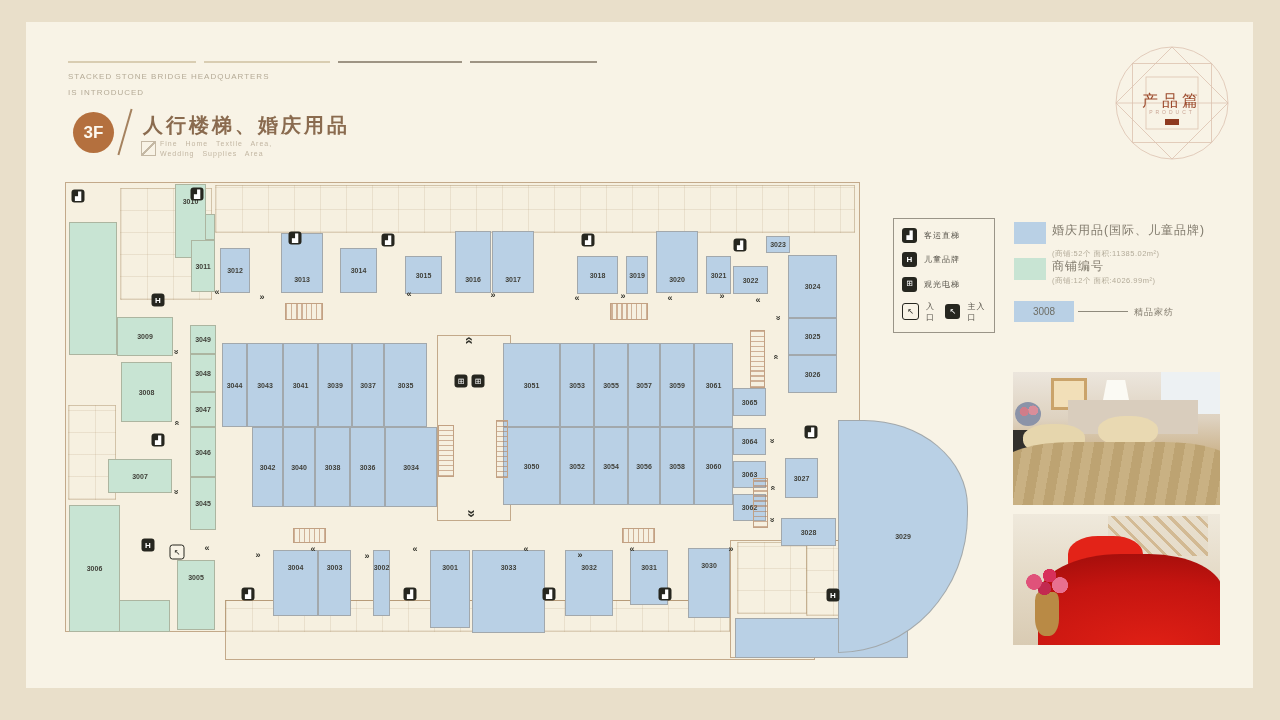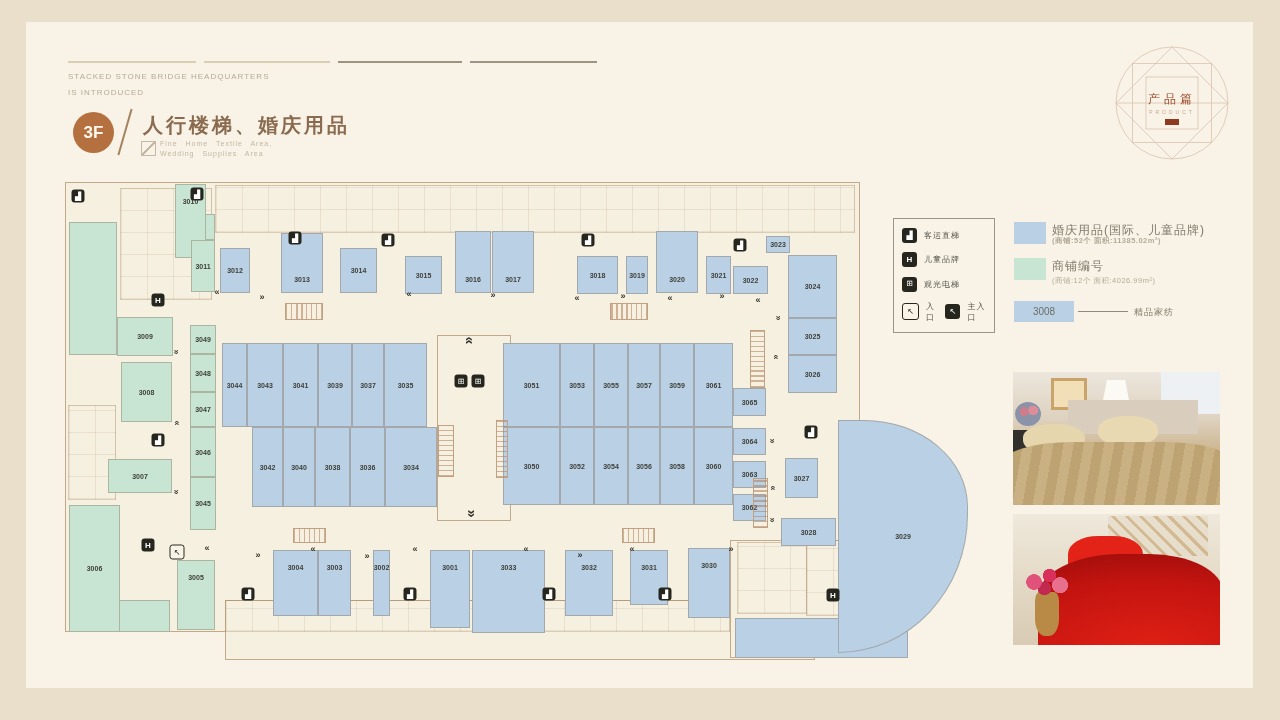--- a/index.html
+++ b/index.html
@@ -14,21 +14,21 @@
   .hdr-small{position:absolute;left:68px;font-size:8px;letter-spacing:1px;color:#b5ab97;}
   .floor-badge{position:absolute;left:73px;top:112px;width:41px;height:41px;border-radius:50%;
     background:#b4703e;color:#fdf8ee;font-size:17px;font-weight:bold;display:flex;align-items:center;justify-content:center;}
   .slash{position:absolute;left:124px;top:108px;width:2px;height:48px;background:#a5825f;transform:rotate(16deg);}
   .page-title{position:absolute;left:143px;top:112px;font-size:20px;letter-spacing:3px;color:#8a6b4f;font-weight:600;}
   .sub-icon{position:absolute;left:141px;top:141px;width:13px;height:13px;border:1px solid #c4b8a4;
     background:linear-gradient(135deg,transparent 46%,#c4b8a4 46%,#c4b8a4 54%,transparent 54%);}
   .sub-line{position:absolute;left:160px;font-size:7px;color:#c2b6a2;letter-spacing:1px;word-spacing:5px;}
 
   
-  .emblem-cn{position:absolute;left:1132px;top:91px;width:80px;text-align:center;font-size:12px;letter-spacing:4px;color:#9c4a2c;}
+  .emblem-cn{position:absolute;left:1132px;top:91px;width:80px;text-align:center;font-size:16px;letter-spacing:4px;color:#9c4a2c;}
   .emblem-en{position:absolute;left:1132px;top:109px;width:80px;text-align:center;font-size:5px;letter-spacing:3px;color:#c9a494;}
   .emblem-block{position:absolute;left:1165px;top:119px;width:14px;height:6px;background:#8e3a20;}
 
   
   .outl{position:absolute;border:1.5px solid #c3a98a;background:#f6f0e0;box-sizing:border-box;}
   .det{position:absolute;box-sizing:border-box;border:1px solid rgba(170,140,100,.35);
     background:repeating-linear-gradient(90deg,rgba(170,140,100,.16) 0 1px,transparent 1px 26px),
                repeating-linear-gradient(0deg,rgba(170,140,100,.16) 0 1px,transparent 1px 22px);}
   .shop{position:absolute;box-sizing:border-box;border:1px solid rgba(120,95,65,.35);
     display:flex;align-items:center;justify-content:center;}
@@ -385,21 +385,21 @@
   <div class="fac-row">
     <span class="pi entry">↖</span>
     <span class="fac-label">入口</span>
     <span class="pi">↖</span>
     <span class="fac-label">主入口</span>
   </div>
 </div>
 
 <div class="swatch" style="left:1014px;top:222px;background:#b9d0e5;"></div>
 <div class="cat-name" style="left:1052px;top:222px;">婚庆用品(国际、儿童品牌)</div>
-<div class="cat-detail" style="left:1052px;top:236px;font-weight:bold;">(商铺:52个 面积:11385.02m²)</div>
+<div class="cat-detail" style="left:1052px;top:249px;">(商铺:52个 面积:11385.02m²)</div>
 <div class="swatch" style="left:1014px;top:258px;background:#c8e4d3;"></div>
 <div class="cat-name" style="left:1052px;top:258px;">商铺编号</div>
 <div class="cat-detail" style="left:1052px;top:276px;">(商铺:12个 面积:4026.99m²)</div>
 <div class="num-box">3008</div>
 <div class="num-line"></div>
 <div class="num-label">精品家纺</div>
 
 <div class="photo" style="top:372px;height:133px;">
   <div style="left:0;top:0;width:207px;height:133px;background:linear-gradient(180deg,#ece6dd 0%,#ded2c0 35%,#cdb58f 60%,#b49a72 100%);"></div>
   <div style="left:148px;top:0;width:59px;height:42px;background:#edf1f3;"></div>

